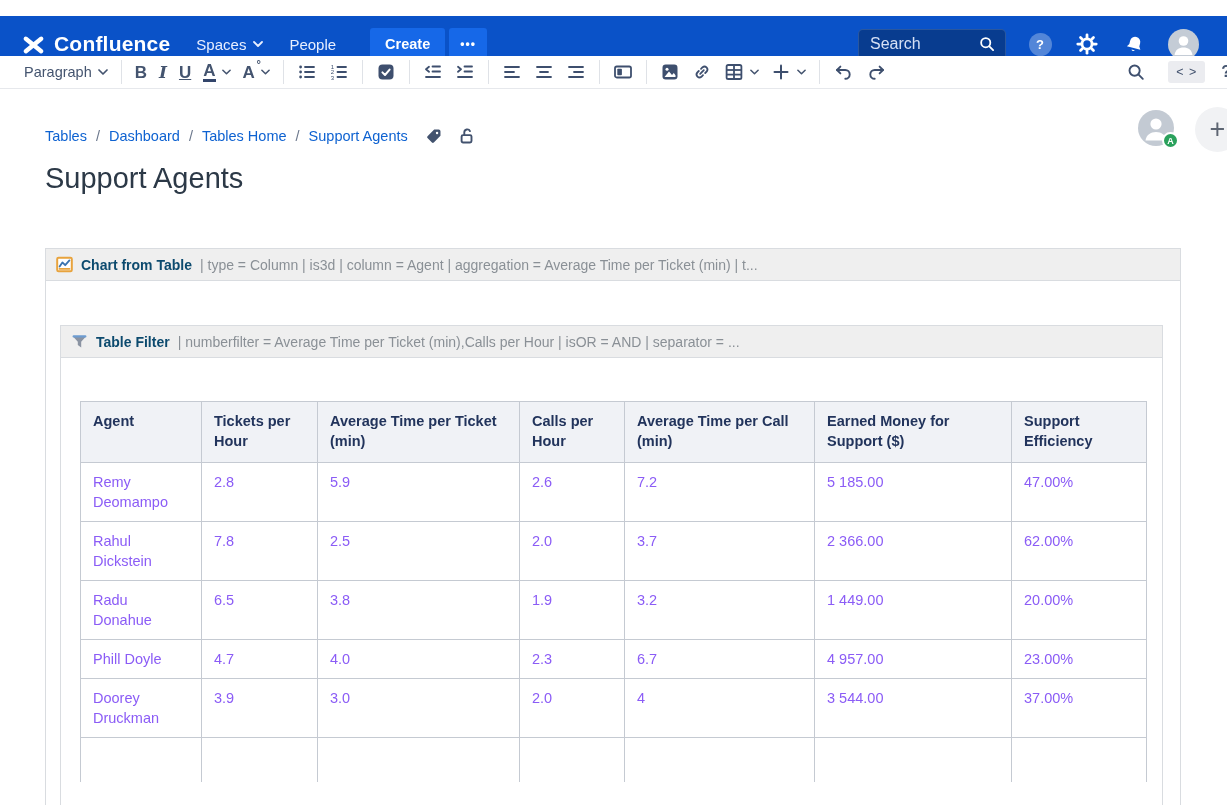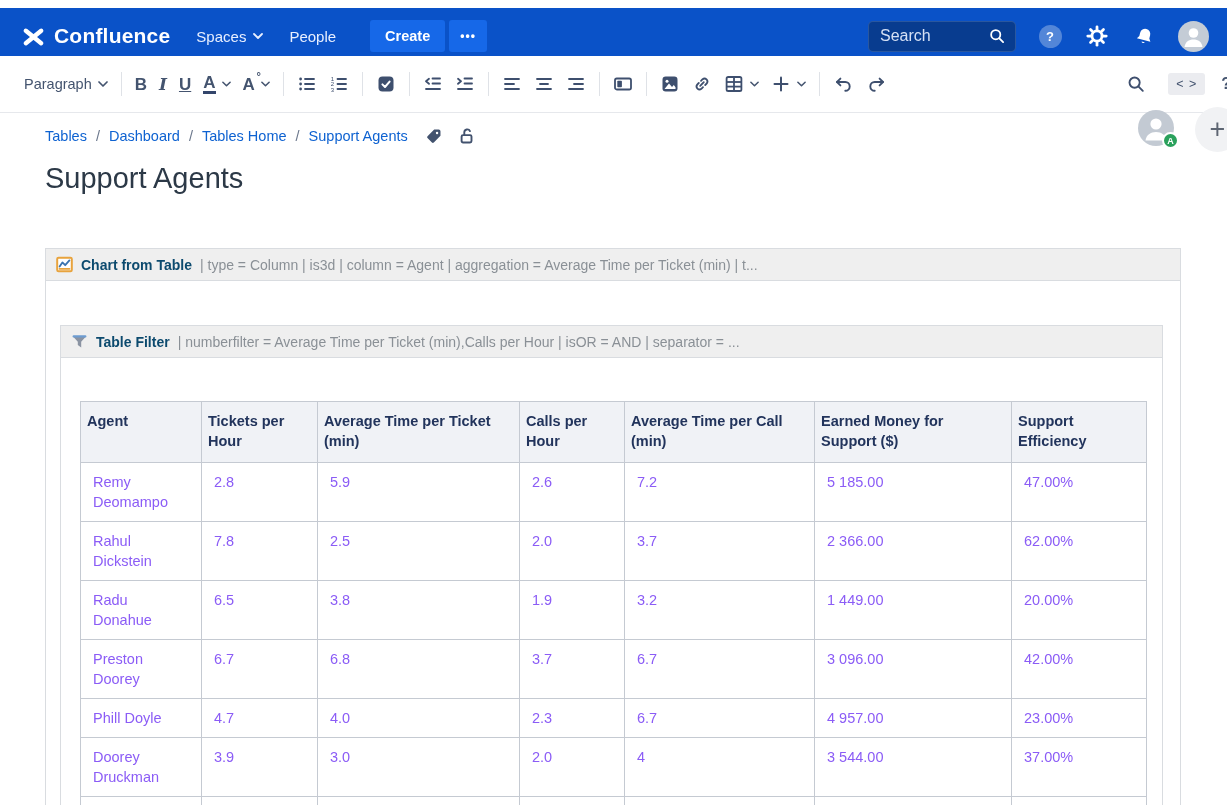--- a/index.html
+++ b/index.html
@@ -1,43 +1,43 @@
 <!DOCTYPE html>
 <html><head>
 <meta charset="utf-8">
 <style>
   * { margin:0; padding:0; box-sizing:border-box; }
   html,body { background:#fff; }
   body { font-family:"Liberation Sans","DejaVu Sans",sans-serif; }
   .page { position:relative; width:1227px; height:805px; overflow:hidden; background:#fff; }
 
   
-  .nav { position:absolute; top:8px; left:0; width:100%; height:56px; background:#0a52c8;
-         display:flex; align-items:center; padding:0 18px 0 22px; color:#fff; }
+  .nav { position:absolute; top:16px; left:0; width:100%; height:56px; background:#0a52c8;
+         display:flex; align-items:center; padding:0 28px 0 22px; color:#fff; }
   .nav-left { display:flex; align-items:center; gap:26px; }
   .brand { display:flex; align-items:center; gap:9px; cursor:pointer; }
   .brand-name { font-size:21px; font-weight:600; letter-spacing:.2px; }
   .nav-item { font-size:15px; color:#e8efff; display:flex; align-items:center; gap:7px; cursor:pointer; }
   .nav-btn { background:#1668e8; color:#fff; border:none; border-radius:3px; font-size:14.5px;
              font-weight:700; padding:8px 15px; cursor:pointer; font-family:inherit; }
   .nav-btn.more { padding:8px 11px; margin-left:2px; font-size:12px; letter-spacing:1px; font-weight:700; }
   .nav-right { margin-left:auto; display:flex; align-items:center; gap:21px; }
   .nav-search { display:flex; align-items:center; width:148px; height:31px; background:#083c8f;
                 border:1px solid rgba(255,255,255,.14); border-radius:5px; padding:0 9px 0 11px; }
   .nav-search input { flex:1; min-width:0; background:transparent; border:none; outline:none; color:#22c55e;
                       font-size:16px; font-family:Liberation Sans, sans-serif; }
   .nav-search input::placeholder { color:#d6e1f5; opacity:1; }
   .nav-icon { width:26px; height:26px; display:flex; align-items:center; justify-content:center; cursor:pointer; }
   .help-circle { width:23px; height:23px; border-radius:50%; background:rgba(255,255,255,.30);
                  display:flex; align-items:center; justify-content:center; font-size:13px; font-weight:700; color:#fff; }
   .nav-avatar { width:31px; height:31px; border-radius:50%; background:#c4ccd6; overflow:hidden; cursor:pointer;
                 display:flex; align-items:center; justify-content:center; }
 
   
-  .toolbar { position:absolute; top:56px; left:0; width:100%; height:57px; background:#fff;
+  .toolbar { position:absolute; top:56px; left:0; width:100%; height:33px; background:#fff;
              border-bottom:1px solid #e6e8ec; display:flex; align-items:center; padding:0 8px 0 18px;
              color:#3e4f6e; }
   .tbtn { display:flex; align-items:center; gap:6px; padding:4px 6px; border-radius:3px; cursor:pointer;
           font-size:14.5px; color:#44546f; white-space:nowrap; }
   .tbtn .glyph { font-size:17px; font-weight:700; line-height:1; }
   .glyph-i { font-family:"DejaVu Serif","Liberation Serif",serif; font-style:italic; font-weight:600; }
   .glyph-u { text-decoration:underline; font-weight:600; }
   .glyph-a { font-weight:700; border-bottom:3px solid #33456b; line-height:1.05; }
   .glyph-a2 { font-weight:700; position:relative; }
   .glyph-a2 .deg { position:absolute; top:-5px; right:-6px; font-size:11px; font-weight:700; }
@@ -75,21 +75,21 @@
   .macro-chart > .macro-body { padding:44px 17px 20px 14px; }
   .macro-filter > .macro-body { padding:43px 16px 40px 19px; }
 
   
   table.agents { border-collapse:collapse; table-layout:fixed; width:1066px; font-size:14.5px; }
   table.agents col.c0{width:121px} table.agents col.c1{width:116px} table.agents col.c2{width:202px}
   table.agents col.c3{width:105px} table.agents col.c4{width:190px} table.agents col.c5{width:197px}
   table.agents col.c6{width:135px}
   table.agents th, table.agents td { border:1px solid #c5cad2; vertical-align:top; text-align:left;
        padding:9px 12px; line-height:20px; word-wrap:break-word; }
-  table.agents th { background:#f0f2f6; color:#22345c; font-weight:700; padding-bottom:11px;padding-left:6px; }
+  table.agents th { background:#f0f2f6; color:#22345c; font-weight:700; padding-bottom:11px; }
   table.agents td { color:#8b5cf6; }
   table.agents tr.partial td { height:44px; border-bottom:none; }
 
   svg.ic { display:block; }
 </style>
 </head>
 <body>
 
 <div class="page">
 
@@ -461,29 +461,20 @@
                   <tr>
                     <td>Radu Donahue</td>
                     <td>6.5</td>
                     <td>3.8</td>
                     <td>1.9</td>
                     <td>3.2</td>
                     <td>1 449.00</td>
                     <td>20.00%</td>
                   </tr>
                   <tr>
-                    <td>Preston Doorey</td>
-                    <td>6.7</td>
-                    <td>6.8</td>
-                    <td>3.7</td>
-                    <td>6.7</td>
-                    <td>3 096.00</td>
-                    <td>42.00%</td>
-                  </tr>
-                  <tr>
                     <td>Phill Doyle</td>
                     <td>4.7</td>
                     <td>4.0</td>
                     <td>2.3</td>
                     <td>6.7</td>
                     <td>4 957.00</td>
                     <td>23.00%</td>
                   </tr>
                   <tr>
                     <td>Doorey Druckman</td>

